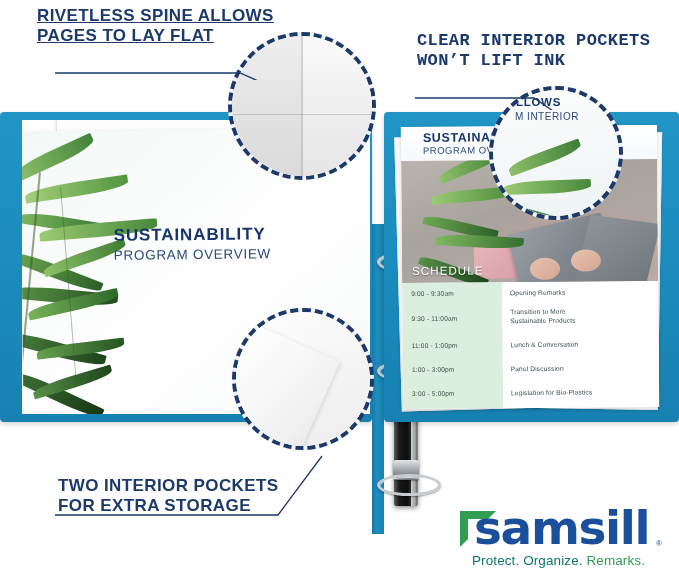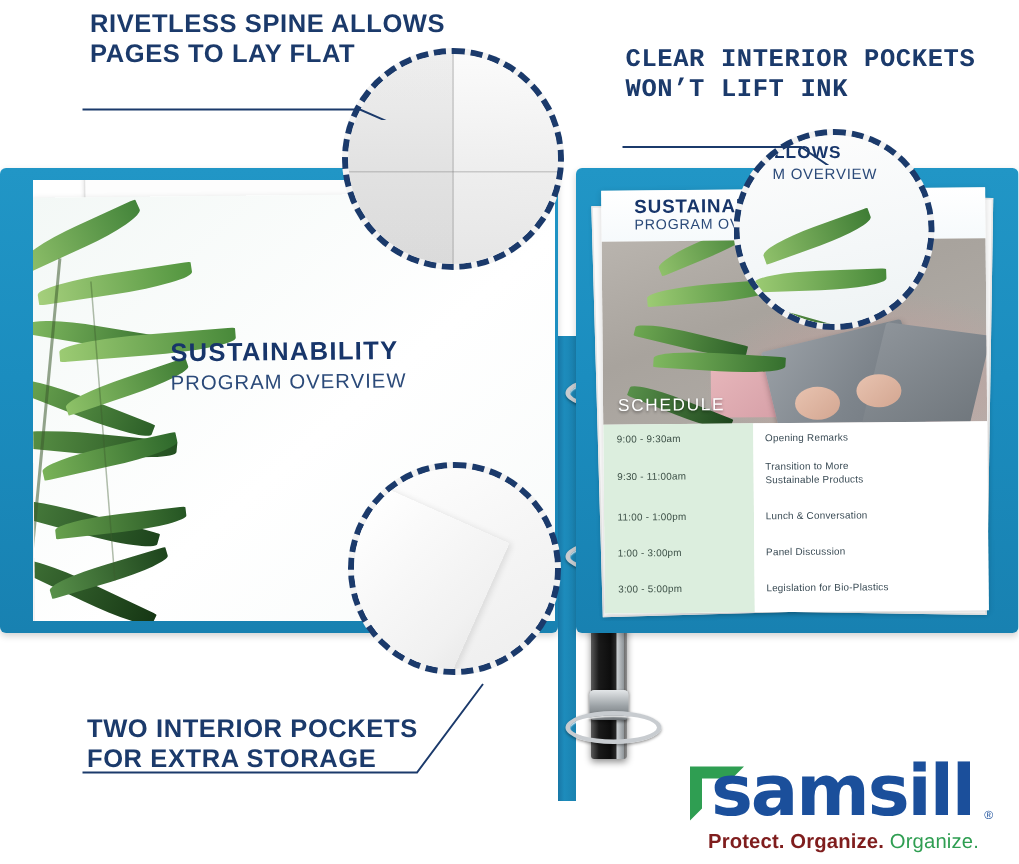--- a/index.html
+++ b/index.html
@@ -201,21 +201,21 @@
     font-family:"DejaVu Sans","Liberation Sans",sans-serif;
   }
   #logo-reg{position:absolute;right:2px;top:34px;font-size:8px;color:#1b4f9b;}
   #logo-mark{
     position:absolute;left:6px;top:4px;width:40px;height:40px;
   }
   #logo-tag{
     position:absolute;left:20px;top:48px;font-size:13.5px;font-weight:400;
     letter-spacing:.1px;white-space:nowrap;
   }
-  #logo-tag .blue{color:#7f1d1d;font-weight:bold;}
+  #logo-tag .blue{color:#0f766e;}
   #logo-tag .green{color:#2f9e52;}
 </style>
 </head>
 <body>
 
 <div id="binder">
 
   <div class="cover" id="cover-left">
     <div id="left-well">
 
@@ -369,34 +369,34 @@
 
 <div class="mag" id="mag-bottom">
   <div class="mag-inner">
     <div class="fold"></div>
   </div>
 </div>
 
 <div class="mag" id="mag-right">
   <div class="mag-inner">
     <span class="mr-title">ALLOWS</span>
-    <span class="mr-sub">M OVERVIEW</span>
+    <span class="mr-sub">M INTERIOR</span>
     <div class="leaf" style="left:16px;top:74px;width:76px;height:13px;transform:rotate(-20deg);">
         <b style="background:linear-gradient(90deg,#8fc06a,#3f7d35);"></b>
       </div>
     <div class="leaf" style="left:10px;top:92px;width:88px;height:13px;transform:rotate(-2deg);">
         <b style="background:linear-gradient(90deg,#9ccb73,#48893a);"></b>
       </div>
     <div class="leaf" style="left:4px;top:110px;width:78px;height:12px;transform:rotate(16deg);">
         <b style="background:linear-gradient(90deg,#6ea852,#2c5f28);"></b>
       </div>
   </div>
 </div>
 
-<div class="callout-text" id="callout-1" style="left:60px;top:6px;">RIVETLESS SPINE ALLOWS
+<div class="callout-text" id="callout-1" style="left:37px;top:6px;text-decoration:underline;">RIVETLESS SPINE ALLOWS
 PAGES TO LAY FLAT</div>
 <svg class="leader" style="left:50px;top:40px;width:245px;height:40px;" viewBox="0 0 245 40">
   <polyline points="5,33 190,33 222,47" fill="none" stroke="#1b3a6b" stroke-width="1.3"></polyline>
 </svg>
 
 <div class="callout-text" id="callout-2" style="left:417px;top:31px;font-family:Liberation Mono, monospace;">CLEAR INTERIOR POCKETS
 WON’T LIFT INK</div>
 <svg class="leader" style="left:410px;top:65px;width:200px;height:45px;" viewBox="0 0 200 45">
   <polyline points="5,33 124,33 152,52" fill="none" stroke="#1b3a6b" stroke-width="1.3"></polyline>
 </svg>
@@ -408,15 +408,15 @@
 </svg>
 
 <div id="logo">
   <svg id="logo-mark" viewBox="0 0 40 40">
     <path d="M2,2 L38,2 L30,10 L10,10 L10,30 L2,38 Z" fill="#2f9e52"></path>
     <path d="M4,4 L34,4 L29,9 L9,9 L9,29 L4,34 Z" fill="#2f9e52"></path>
   </svg>
   <span id="logo-word">samsill</span>
   <span id="logo-reg">®</span>
   <div id="logo-tag">
-    <span class="blue">Protect. Organize.</span><span class="green"> Organize.</span>
+    <span class="blue">Protect. Organize.</span><span class="green"> Remarks.</span>
   </div>
 </div>
 
 </body></html>

